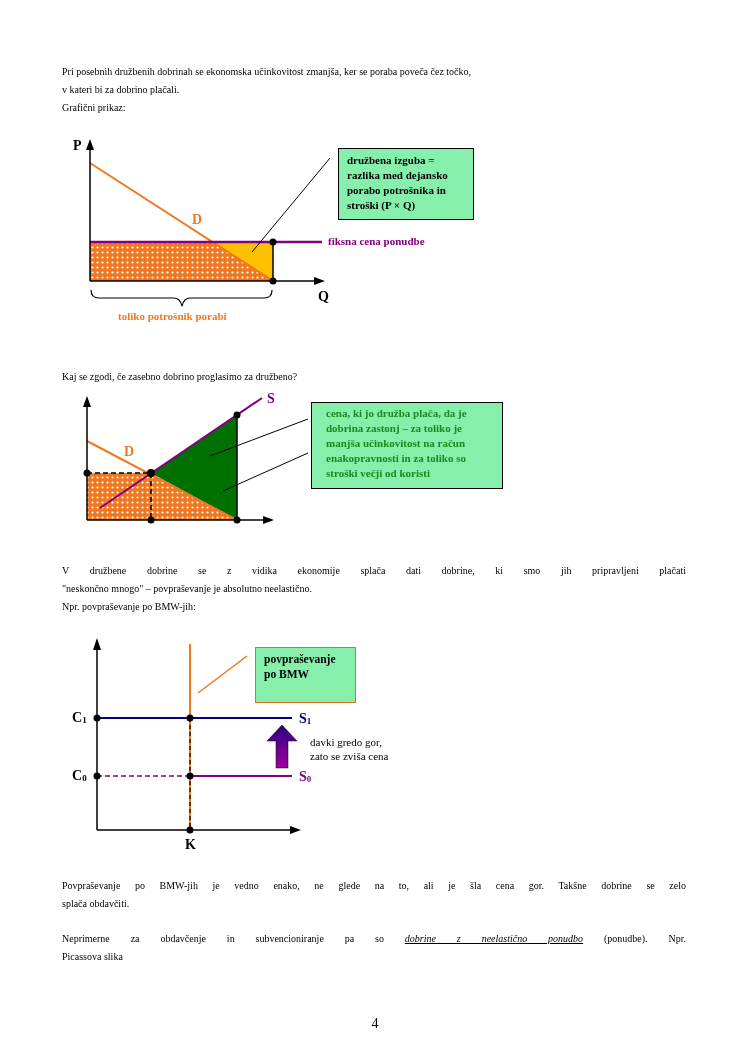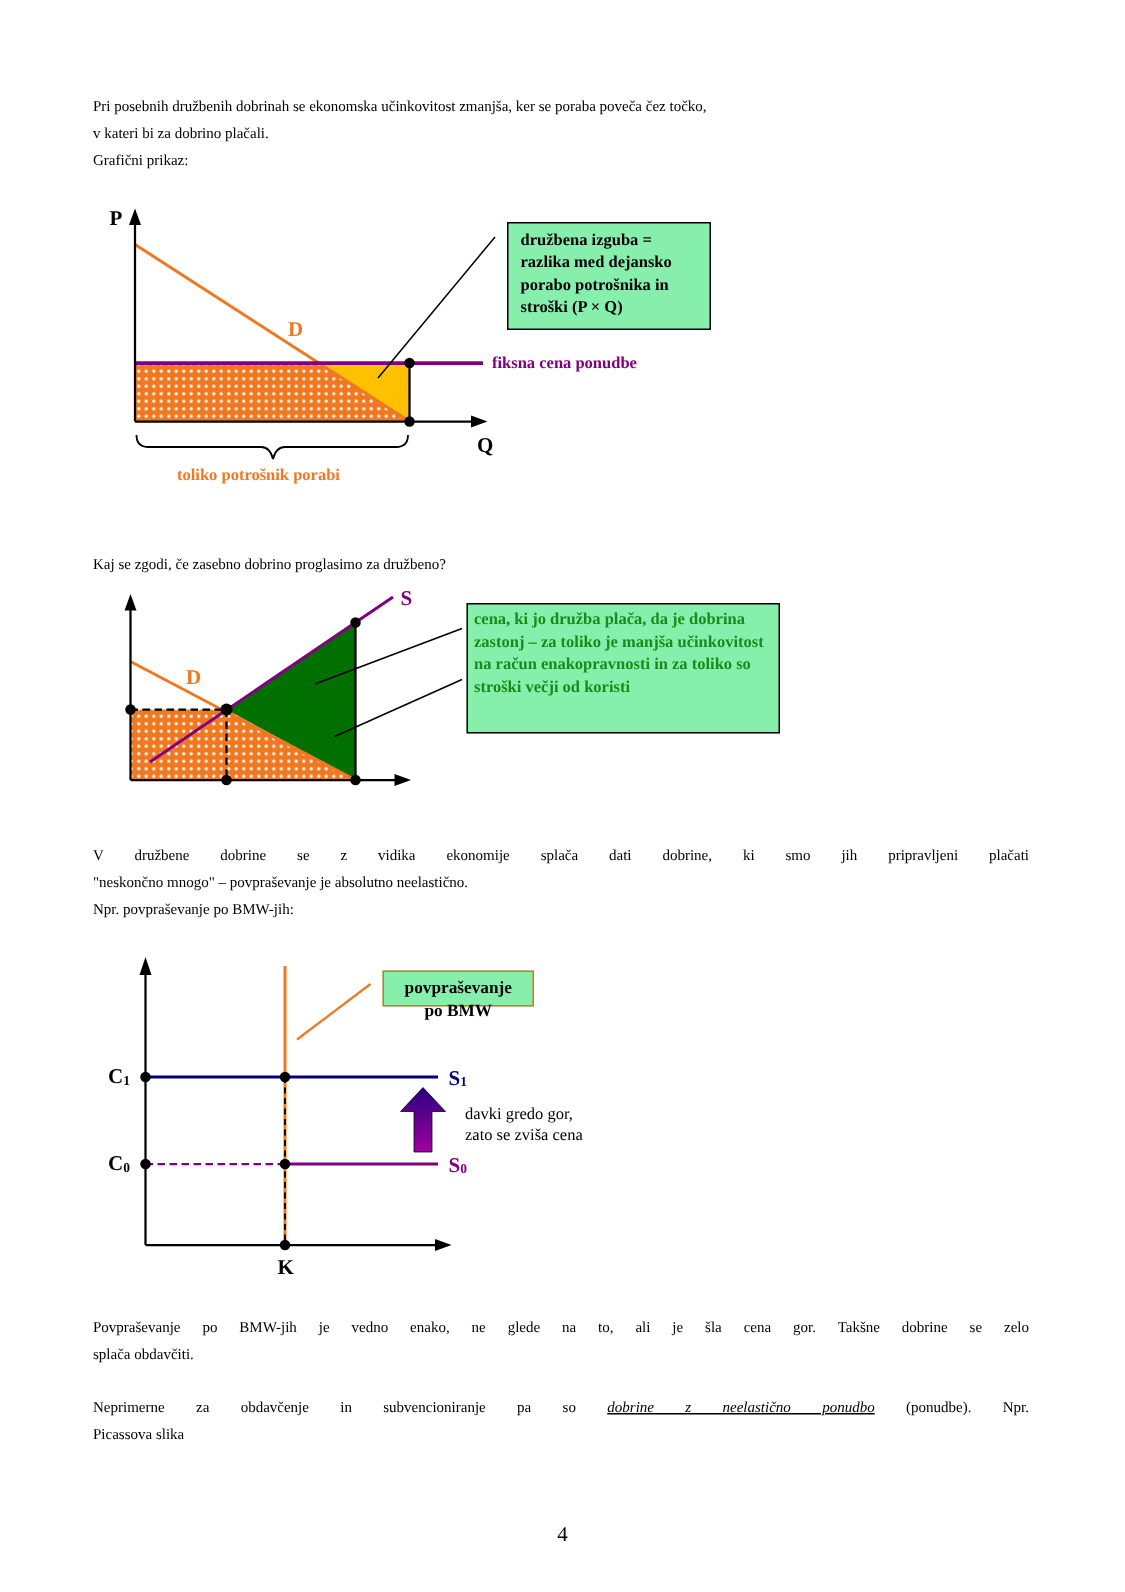--- a/index.html
+++ b/index.html
@@ -96,21 +96,21 @@
   <circle cx="151" cy="520" r="3.5" fill="#000"></circle>
   <circle cx="237" cy="415" r="3.5" fill="#000"></circle>
   <circle cx="237" cy="520" r="3.5" fill="#000"></circle>
 
   <line x1="210" y1="456" x2="308" y2="419" stroke="#000" stroke-width="1"></line>
   <line x1="223" y1="491" x2="308" y2="453" stroke="#000" stroke-width="1"></line>
 
   <text class="lbl" x="267" y="403" font-size="14" fill="#800080">S</text>
   <text class="lbl" x="124" y="456" font-size="14" fill="#f07820">D</text>
 </svg>
-<div class="callout" style="left:311px;top:402px;width:209px;height:87px;border:1px solid #000;padding:3px 4px;color:#1a8a1a;">
+<div class="callout" style="left:311px;top:402px;width:192px;height:87px;border:1px solid #000;padding:3px 14px;color:#1a8a1a;">
   <span>cena, ki jo družba plača, da je dobrina zastonj – za toliko je manjša učinkovitost na račun enakopravnosti in za toliko so stroški večji od koristi</span>
 </div>
 
 <div class="para" style="top:562px;">
   <div class="full-justify">V družbene dobrine se z vidika ekonomije splača dati dobrine, ki smo jih pripravljeni plačati</div>
   <div>"neskončno mnogo" – povpraševanje je absolutno neelastično.</div>
   <div>Npr. povpraševanje po BMW-jih:</div>
 </div>
 
 <svg style="left:0;top:0;" width="750" height="860">
@@ -145,21 +145,21 @@
   <line x1="198" y1="693" x2="247" y2="656" stroke="#f07820" stroke-width="1.5"></line>
 
   <text class="lbl" x="72" y="722" font-size="14"><tspan>C</tspan><tspan font-size="9" dy="1">1</tspan></text>
   <text class="lbl" x="72" y="780" font-size="14"><tspan>C</tspan><tspan font-size="9" dy="1">0</tspan></text>
   <text class="lbl" x="185" y="849" font-size="14">K</text>
   <text class="lbl" x="299" y="723" font-size="14" fill="#000080"><tspan>S</tspan><tspan font-size="9" dy="1">1</tspan></text>
   <text class="lbl" x="299" y="781" font-size="14" fill="#800080"><tspan>S</tspan><tspan font-size="9" dy="1">0</tspan></text>
   <text x="310" y="746" font-size="11" font-family="Liberation Serif, serif">davki gredo gor,</text>
   <text x="310" y="760" font-size="11" font-family="Liberation Serif, serif">zato se zviša cena</text>
 </svg>
-<div class="callout" style="left:255px;top:647px;width:101px;height:24px;border:1.5px solid #e07020;padding:4px 8px;font-size:11.5px;text-align:center;">
+<div class="callout" style="left:255px;top:647px;width:101px;height:56px;border:1.5px solid #e07020;padding:4px 8px;font-size:11.5px;">
   <span>povpraševanje po BMW</span>
 </div>
 
 <div class="para" style="top:877px;">
   <div class="full-justify">Povpraševanje po BMW-jih je vedno enako, ne glede na to, ali je šla cena gor. Takšne dobrine se zelo</div>
   <div>splača obdavčiti.</div>
 </div>
 
 <div class="para" style="top:930px;">
   <div class="full-justify"><span>Neprimerne za obdavčenje in subvencioniranje pa so </span><i><u>dobrine z neelastično ponudbo</u></i><span> (ponudbe). Npr.</span></div>

